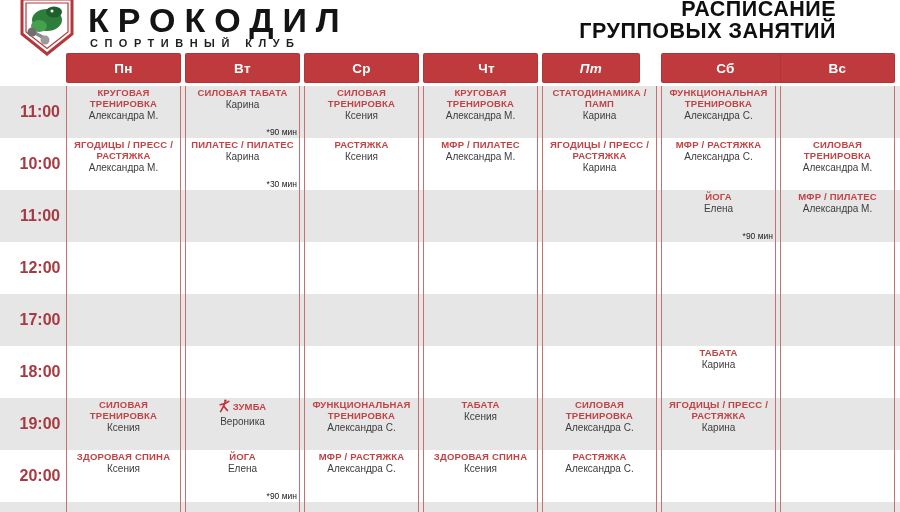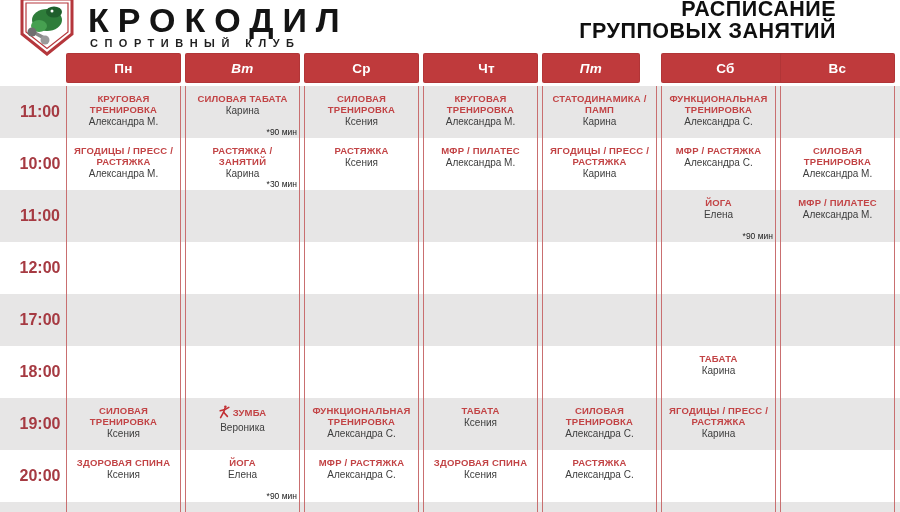--- a/index.html
+++ b/index.html
@@ -26,21 +26,21 @@
   }
   
   .time{
     position:absolute; left:6px; width:68px; height:52px; line-height:52px;
     text-align:center; font-size:16px; font-weight:700;
     color:var(--time-text,#a63a42); z-index:2;
   }
   
   .cell{
     position:absolute; z-index:2; display:flex; flex-direction:column;
-    align-items:center; padding:7px 4px 0; text-align:center;
+    align-items:center; padding:1px 4px 0; text-align:center;
   }
   .ctitle{
     font-size:9.5px; font-weight:700; line-height:11px; letter-spacing:.2px;
     color:var(--class-text,#c24345);
   }
   .ctitle .zicon{ display:inline-block; vertical-align:-3px; margin-right:3px; }
   .ctrainer{ font-size:10px; line-height:11px; color:var(--trainer-text,#3d3d3d); margin-top:1px; }
   .cnote{ position:absolute; right:3px; bottom:1px; font-size:8.5px; color:#222222; }
   
   .logo-badge{ position:absolute; left:18px; top:-2px; z-index:3; }
@@ -81,21 +81,21 @@
     <div>РАСПИСАНИЕ</div>
     <div>ГРУППОВЫХ ЗАНЯТИЙ</div>
   </div>
 
 <div class="stripe" style="top: 86px; height: 52px;"></div>
     <div class="stripe" style="top: 190px; height: 52px;"></div>
     <div class="stripe" style="top: 294px; height: 52px;"></div>
     <div class="stripe" style="top: 398px; height: 52px;"></div>
     <div class="stripe" style="top: 502px; height: 10px;"></div>
     <div class="day-btn" style="left: 66px; width: 115px;">Пн</div>
-    <div class="day-btn" style="left: 185px; width: 115px; font-style: italic;">Вт</div>
+    <div class="day-btn" style="left: 185px; width: 115px;">Вт</div>
     <div class="day-btn" style="left: 304px; width: 115px;">Ср</div>
     <div class="day-btn" style="left: 423px; width: 115px; padding-left: 12px;">Чт</div>
     <div class="day-btn" style="left: 542px; width: 98px; font-style: italic;">Пт</div>
     <div class="day-btn" style="left: 661px; width: 129px;">Сб</div>
     <div class="day-btn" style="left: 780px; width: 115px;">Вс</div>
     <div class="col-frame" style="left: 66px; width: 115px;"></div>
     <div class="col-frame" style="left: 185px; width: 115px;"></div>
     <div class="col-frame" style="left: 304px; width: 115px;"></div>
     <div class="col-frame" style="left: 423px; width: 115px;"></div>
     <div class="col-frame" style="left: 542px; width: 115px;"></div>
@@ -126,21 +126,21 @@
     <div class="cell" style="left: 661px; top: 86px; width: 115px; height: 52px;">
       <div class="ctitle">ФУНКЦИОНАЛЬНАЯ ТРЕНИРОВКА</div>
       <div class="ctrainer">Александра С.</div>
     </div>
     <div class="time" style="top: 138px;">10:00</div>
     <div class="cell" style="left: 66px; top: 138px; width: 115px; height: 52px;">
       <div class="ctitle">ЯГОДИЦЫ / ПРЕСС / РАСТЯЖКА</div>
       <div class="ctrainer">Александра М.</div>
     </div>
     <div class="cell" style="left: 185px; top: 138px; width: 115px; height: 52px;">
-      <div class="ctitle">РАСТЯЖКА / ЗАНЯТИЙ</div>
+      <div class="ctitle">ПИЛАТЕС / ПИЛАТЕС</div>
       <div class="ctrainer">Карина</div>
       <div class="cnote">*30 мин</div>
     </div>
     <div class="cell" style="left: 304px; top: 138px; width: 115px; height: 52px;">
       <div class="ctitle">РАСТЯЖКА</div>
       <div class="ctrainer">Ксения</div>
     </div>
     <div class="cell" style="left: 423px; top: 138px; width: 115px; height: 52px;">
       <div class="ctitle">МФР / ПИЛАТЕС</div>
       <div class="ctrainer">Александра М.</div>

